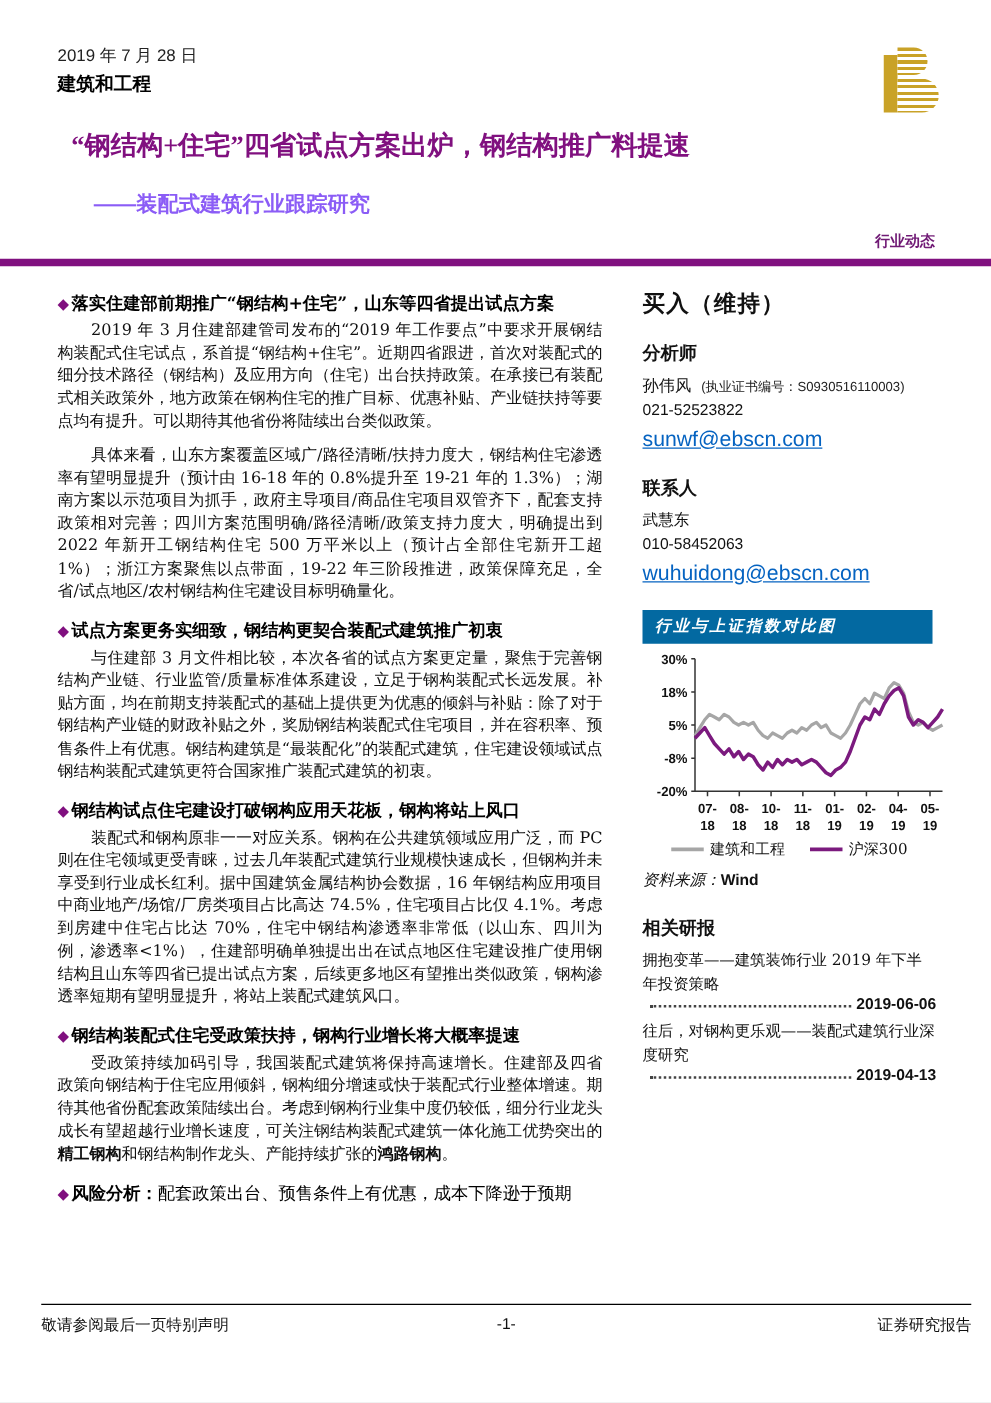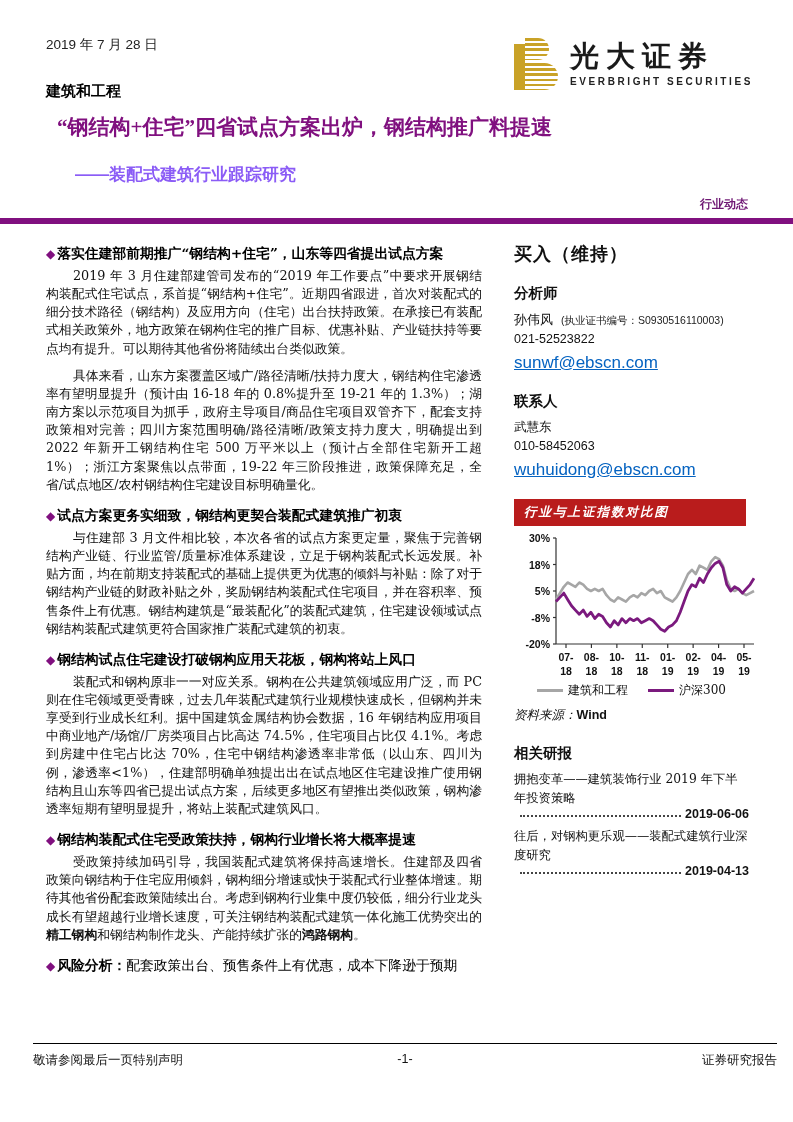--- a/index.html
+++ b/index.html
@@ -1,21 +1,21 @@
 <!DOCTYPE html>
 <html><head>
 <meta charset="utf-8">
 <style>
   html,body{margin:0;padding:0;background:#e8e8e8;}
   .page{position:relative;width:793px;height:1122px;margin:0 auto;background:#fff;
         font-family:"Liberation Sans",sans-serif;color:#111;overflow:hidden;}
   
   .hdr-row{display:flex;justify-content:space-between;align-items:flex-start;
            margin:36px 40px 0 46px;}
-  .date{font-size:13.5px;color:#222;margin-bottom:28px;}
+  .date{font-size:13.5px;color:#222;margin-bottom:4px;}
   .industry{font-size:15px;font-weight:bold;color:#000;}
   .logo{display:flex;align-items:center;gap:10px;margin-top:2px;}
   .logo-mark{position:relative;width:46px;height:52px;}
   .lm-bar{position:absolute;left:0;top:6px;bottom:0;width:11px;background:#c9a227;}
   .lm-top,.lm-bot{position:absolute;left:11px;
       background:repeating-linear-gradient(to bottom,#c9a227 0 2.6px,#fff 2.6px 5.2px);}
   .lm-top{top:0;width:24px;height:22px;border-radius:0 11px 11px 0;}
   .lm-bot{top:25px;width:33px;height:27px;border-radius:0 14px 14px 0;}
   .logo-cn{font-family:"DejaVu Serif",serif;font-size:29px;font-weight:bold;
            letter-spacing:7px;color:#1a1a1a;line-height:1.1;white-space:nowrap;}
@@ -36,21 +36,21 @@
   .col-right{width:235px;flex:none;padding-top:8px;}
   .rating{font-size:18px;font-weight:bold;letter-spacing:1px;margin:2px 0 18px;}
   .side-h{font-size:14.5px;font-weight:bold;margin:0 0 7px;}
   .person{margin-bottom:16px;}
   .person-line{font-size:12.5px;line-height:1.55;}
   .person-name{font-size:13px;}
   .cert{font-size:10.5px;color:#222;margin-left:8px;}
   .email{color:#0563c1;text-decoration:underline;font-size:17px;cursor:pointer;}
   
   .chart-box{margin-top:6px;}
-  .chart-hdr{background:#b91c1c;color:#fff;font-family:"DejaVu Serif",serif;
+  .chart-hdr{background:#0369a1;color:#fff;font-family:"DejaVu Serif",serif;
              font-style:italic;font-size:12.5px;font-weight:bold;
              padding:5px 10px;width:212px;letter-spacing:2px;}
   .chart-svg{display:block;margin-top:6px;}
   .tick{font:bold 10.5px "Liberation Sans",sans-serif;fill:#111;}
   .ax{stroke:#333;stroke-width:1.2;fill:none;}
   .legend{display:flex;justify-content:center;gap:20px;margin-top:0;}
   .lg-item{display:flex;align-items:center;gap:5px;
            font-family:"DejaVu Serif",serif;font-size:12px;color:#111;}
   .lg-line{display:inline-block;width:26px;height:3px;}
   .source-line{font-family:"DejaVu Serif",serif;font-style:italic;
@@ -78,24 +78,20 @@
   <div class="hdr-row">
     <div>
       <div class="date">2019 年 7 月 28 日</div>
       <div class="industry">建筑和工程</div>
     </div>
     <div class="logo">
       <div class="logo-mark">
         <div class="lm-bar"></div>
           <div class="lm-top"></div>
           <div class="lm-bot"></div>
-      </div>
-      <div>
-        <div class="logo-cn">光大证券</div>
-        <div class="logo-en">EVERBRIGHT  SECURITIES</div>
       </div>
     </div>
   </div>
 
   <div class="title">“钢结构+住宅”四省试点方案出炉，钢结构推广料提速</div>
   <div class="subtitle">——装配式建筑行业跟踪研究</div>
   <div class="report-type">行业动态</div>
   <div class="purple-bar"></div>
 
   <div class="main">

